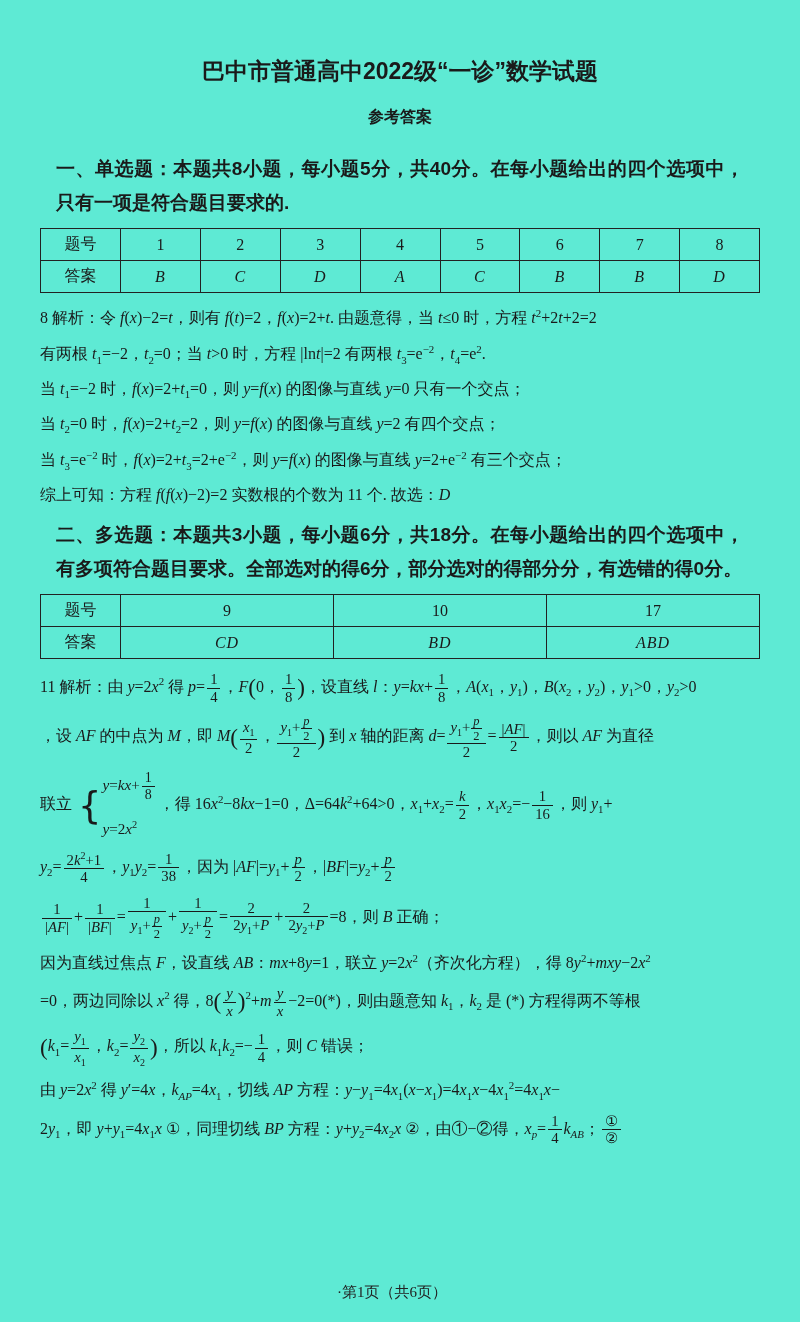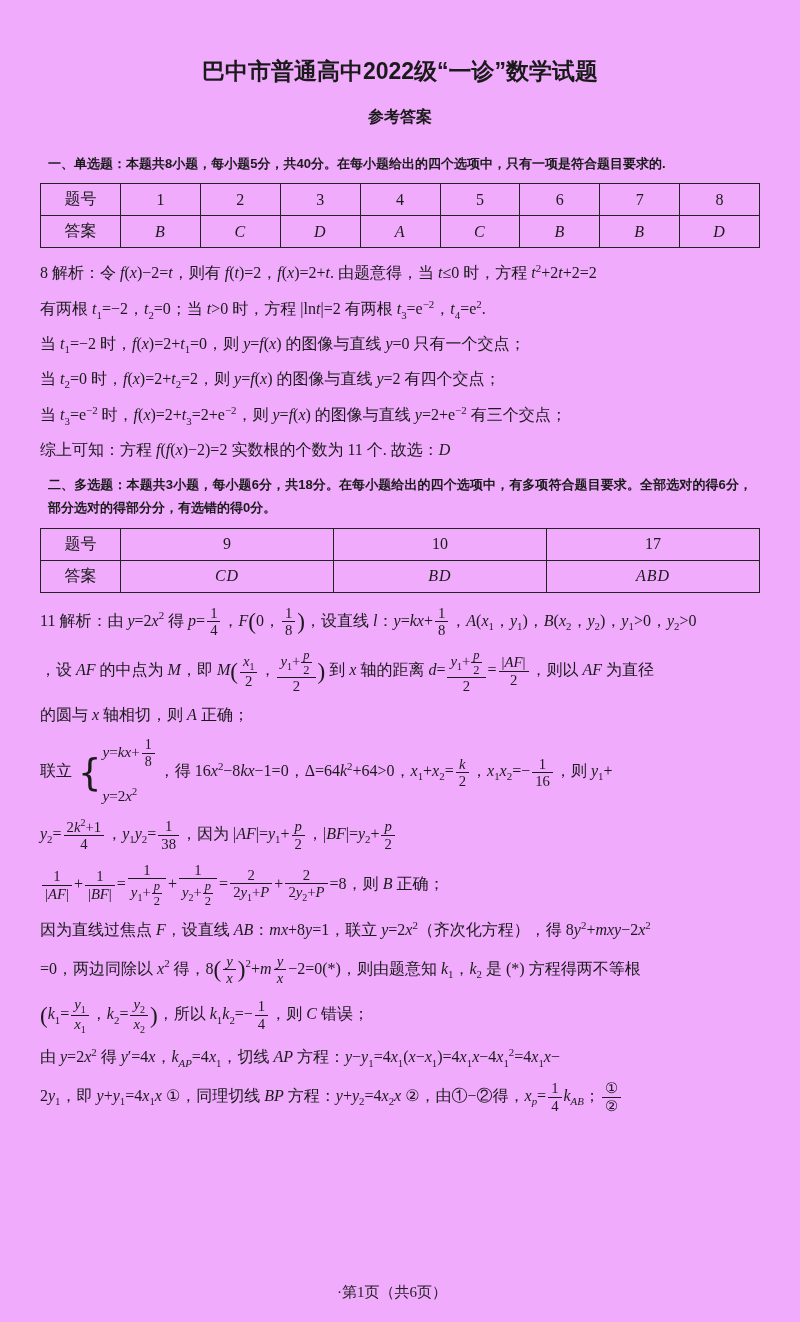--- a/index.html
+++ b/index.html
@@ -1,34 +1,34 @@
 <!DOCTYPE html>
 <html><head>
 <meta charset="utf-8">
 <style>
   * { box-sizing: border-box; }
   html,body { margin:0; padding:0; background:#ffffff; }
   .page {
     width: 800px; height: 1322px; margin: 0 auto; position: relative;
-    padding: 30px 40px 68px; background: #f0abfc; overflow: hidden;
+    padding: 30px 40px 68px; background: #5eead4; overflow: hidden;
     font-family: "Liberation Serif", "DejaVu Serif", serif;
     font-size: 16px; color: #1a1a1a;
   }
   .title {
     margin-top: 26px; text-align: center; font-size: 23px; font-weight: 700;
     font-family: "Liberation Sans", "DejaVu Sans", sans-serif;
   }
   .subtitle {
     margin-top: 20px; margin-bottom: 24px; text-align: center; font-size: 16px; font-weight: 700;
     font-family: "Liberation Sans", "DejaVu Sans", sans-serif;
   }
   .sec-head {
     font-family: "Liberation Sans", "DejaVu Sans", sans-serif;
-    font-weight: 600; font-size: 13px; line-height: 1.8;
-    margin: 10px 8px 8px; text-align: justify;
+    font-weight: 600; font-size: 19px; line-height: 1.8;
+    margin: 10px 16px 8px; text-align: justify;
   }
   .ans-table { width: 100%; border-collapse: collapse; table-layout: fixed; margin: 6px 0 12px; }
   .ans-table td { border: 1px solid #222; text-align: center; padding: 5px 4px; height: 30px; font-size: 16px; }
   .ans-table td.lbl { width: 80px; }
   .ans-table td.ans { font-style: italic; letter-spacing: 1px; font-family: "Liberation Serif", serif; }
   .sol { margin-bottom: 6px; }
   .line { margin: 0 0 9px; line-height: 1.55; text-align: justify; }
   sub, sup { font-size: 0.68em; }
   .fr { display: inline-block; vertical-align: middle; text-align: center; line-height: 1.12; margin: 0 2px; }
   .fr > b { display: block; font-weight: normal; padding: 0 3px; font-size: 0.92em; }
@@ -102,21 +102,20 @@
       <td class="ans">CD</td>
           <td class="ans">BD</td>
           <td class="ans">ABD</td>
         </tr>
     </tbody>
   </table>
 
   <div class="sol">
       <p class="line">11 解析：由 <i>y</i>=2<i>x</i><sup>2</sup> 得 <i>p</i>=<span class="fr"><b>1</b><b>4</b></span>，<i>F</i><span class="big">(</span>0，<span class="fr"><b>1</b><b>8</b></span><span class="big">)</span>，设直线 <i>l</i>：<i>y</i>=<i>kx</i>+<span class="fr"><b>1</b><b>8</b></span>，<i>A</i>(<i>x</i><sub>1</sub>，<i>y</i><sub>1</sub>)，<i>B</i>(<i>x</i><sub>2</sub>，<i>y</i><sub>2</sub>)，<i>y</i><sub>1</sub>&gt;0，<i>y</i><sub>2</sub>&gt;0</p>
       <p class="line">，设 <i>AF</i> 的中点为 <i>M</i>，即 <i>M</i><span class="big">(</span><span class="fr"><b><i>x</i><sub>1</sub></b><b>2</b></span>，<span class="fr"><b><i>y</i><sub>1</sub>+<span class="fr"><b><i>p</i></b><b>2</b></span></b><b>2</b></span><span class="big">)</span> 到 <i>x</i> 轴的距离 <i>d</i>=<span class="fr"><b><i>y</i><sub>1</sub>+<span class="fr"><b><i>p</i></b><b>2</b></span></b><b>2</b></span>=<span class="fr"><b>|<i>AF</i>|</b><b>2</b></span>，则以 <i>AF</i> 为直径</p>
-      <p class="line">的圆与 <i>x</i> 轴相切，则 <i>A</i> 正确；</p>
       <p class="line">联立 <span class="cases">
           <b class="cb">{</b>
           <span class="cs">
             <span><i>y</i>=<i>kx</i>+<span class="fr"><b>1</b><b>8</b></span></span>
             <span><i>y</i>=2<i>x</i><sup>2</sup></span>
           </span>
         </span>，得 16<i>x</i><sup>2</sup>−8<i>kx</i>−1=0，Δ=64<i>k</i><sup>2</sup>+64&gt;0，<i>x</i><sub>1</sub>+<i>x</i><sub>2</sub>=<span class="fr"><b><i>k</i></b><b>2</b></span>，<i>x</i><sub>1</sub><i>x</i><sub>2</sub>=−<span class="fr"><b>1</b><b>16</b></span>，则 <i>y</i><sub>1</sub>+</p>
       <p class="line"><i>y</i><sub>2</sub>=<span class="fr"><b>2<i>k</i><sup>2</sup>+1</b><b>4</b></span>，<i>y</i><sub>1</sub><i>y</i><sub>2</sub>=<span class="fr"><b>1</b><b>38</b></span>，因为 |<i>AF</i>|=<i>y</i><sub>1</sub>+<span class="fr"><b><i>p</i></b><b>2</b></span>，|<i>BF</i>|=<i>y</i><sub>2</sub>+<span class="fr"><b><i>p</i></b><b>2</b></span></p>
       <p class="line"><span class="fr"><b>1</b><b>|<i>AF</i>|</b></span>+<span class="fr"><b>1</b><b>|<i>BF</i>|</b></span>=<span class="fr"><b>1</b><b><i>y</i><sub>1</sub>+<span class="fr"><b><i>p</i></b><b>2</b></span></b></span>+<span class="fr"><b>1</b><b><i>y</i><sub>2</sub>+<span class="fr"><b><i>p</i></b><b>2</b></span></b></span>=<span class="fr"><b>2</b><b>2<i>y</i><sub>1</sub>+<i>P</i></b></span>+<span class="fr"><b>2</b><b>2<i>y</i><sub>2</sub>+<i>P</i></b></span>=8，则 <i>B</i> 正确；</p>
       <p class="line">因为直线过焦点 <i>F</i>，设直线 <i>AB</i>：<i>mx</i>+8<i>y</i>=1，联立 <i>y</i>=2<i>x</i><sup>2</sup>（齐次化方程），得 8<i>y</i><sup>2</sup>+<i>mxy</i>−2<i>x</i><sup>2</sup></p>

